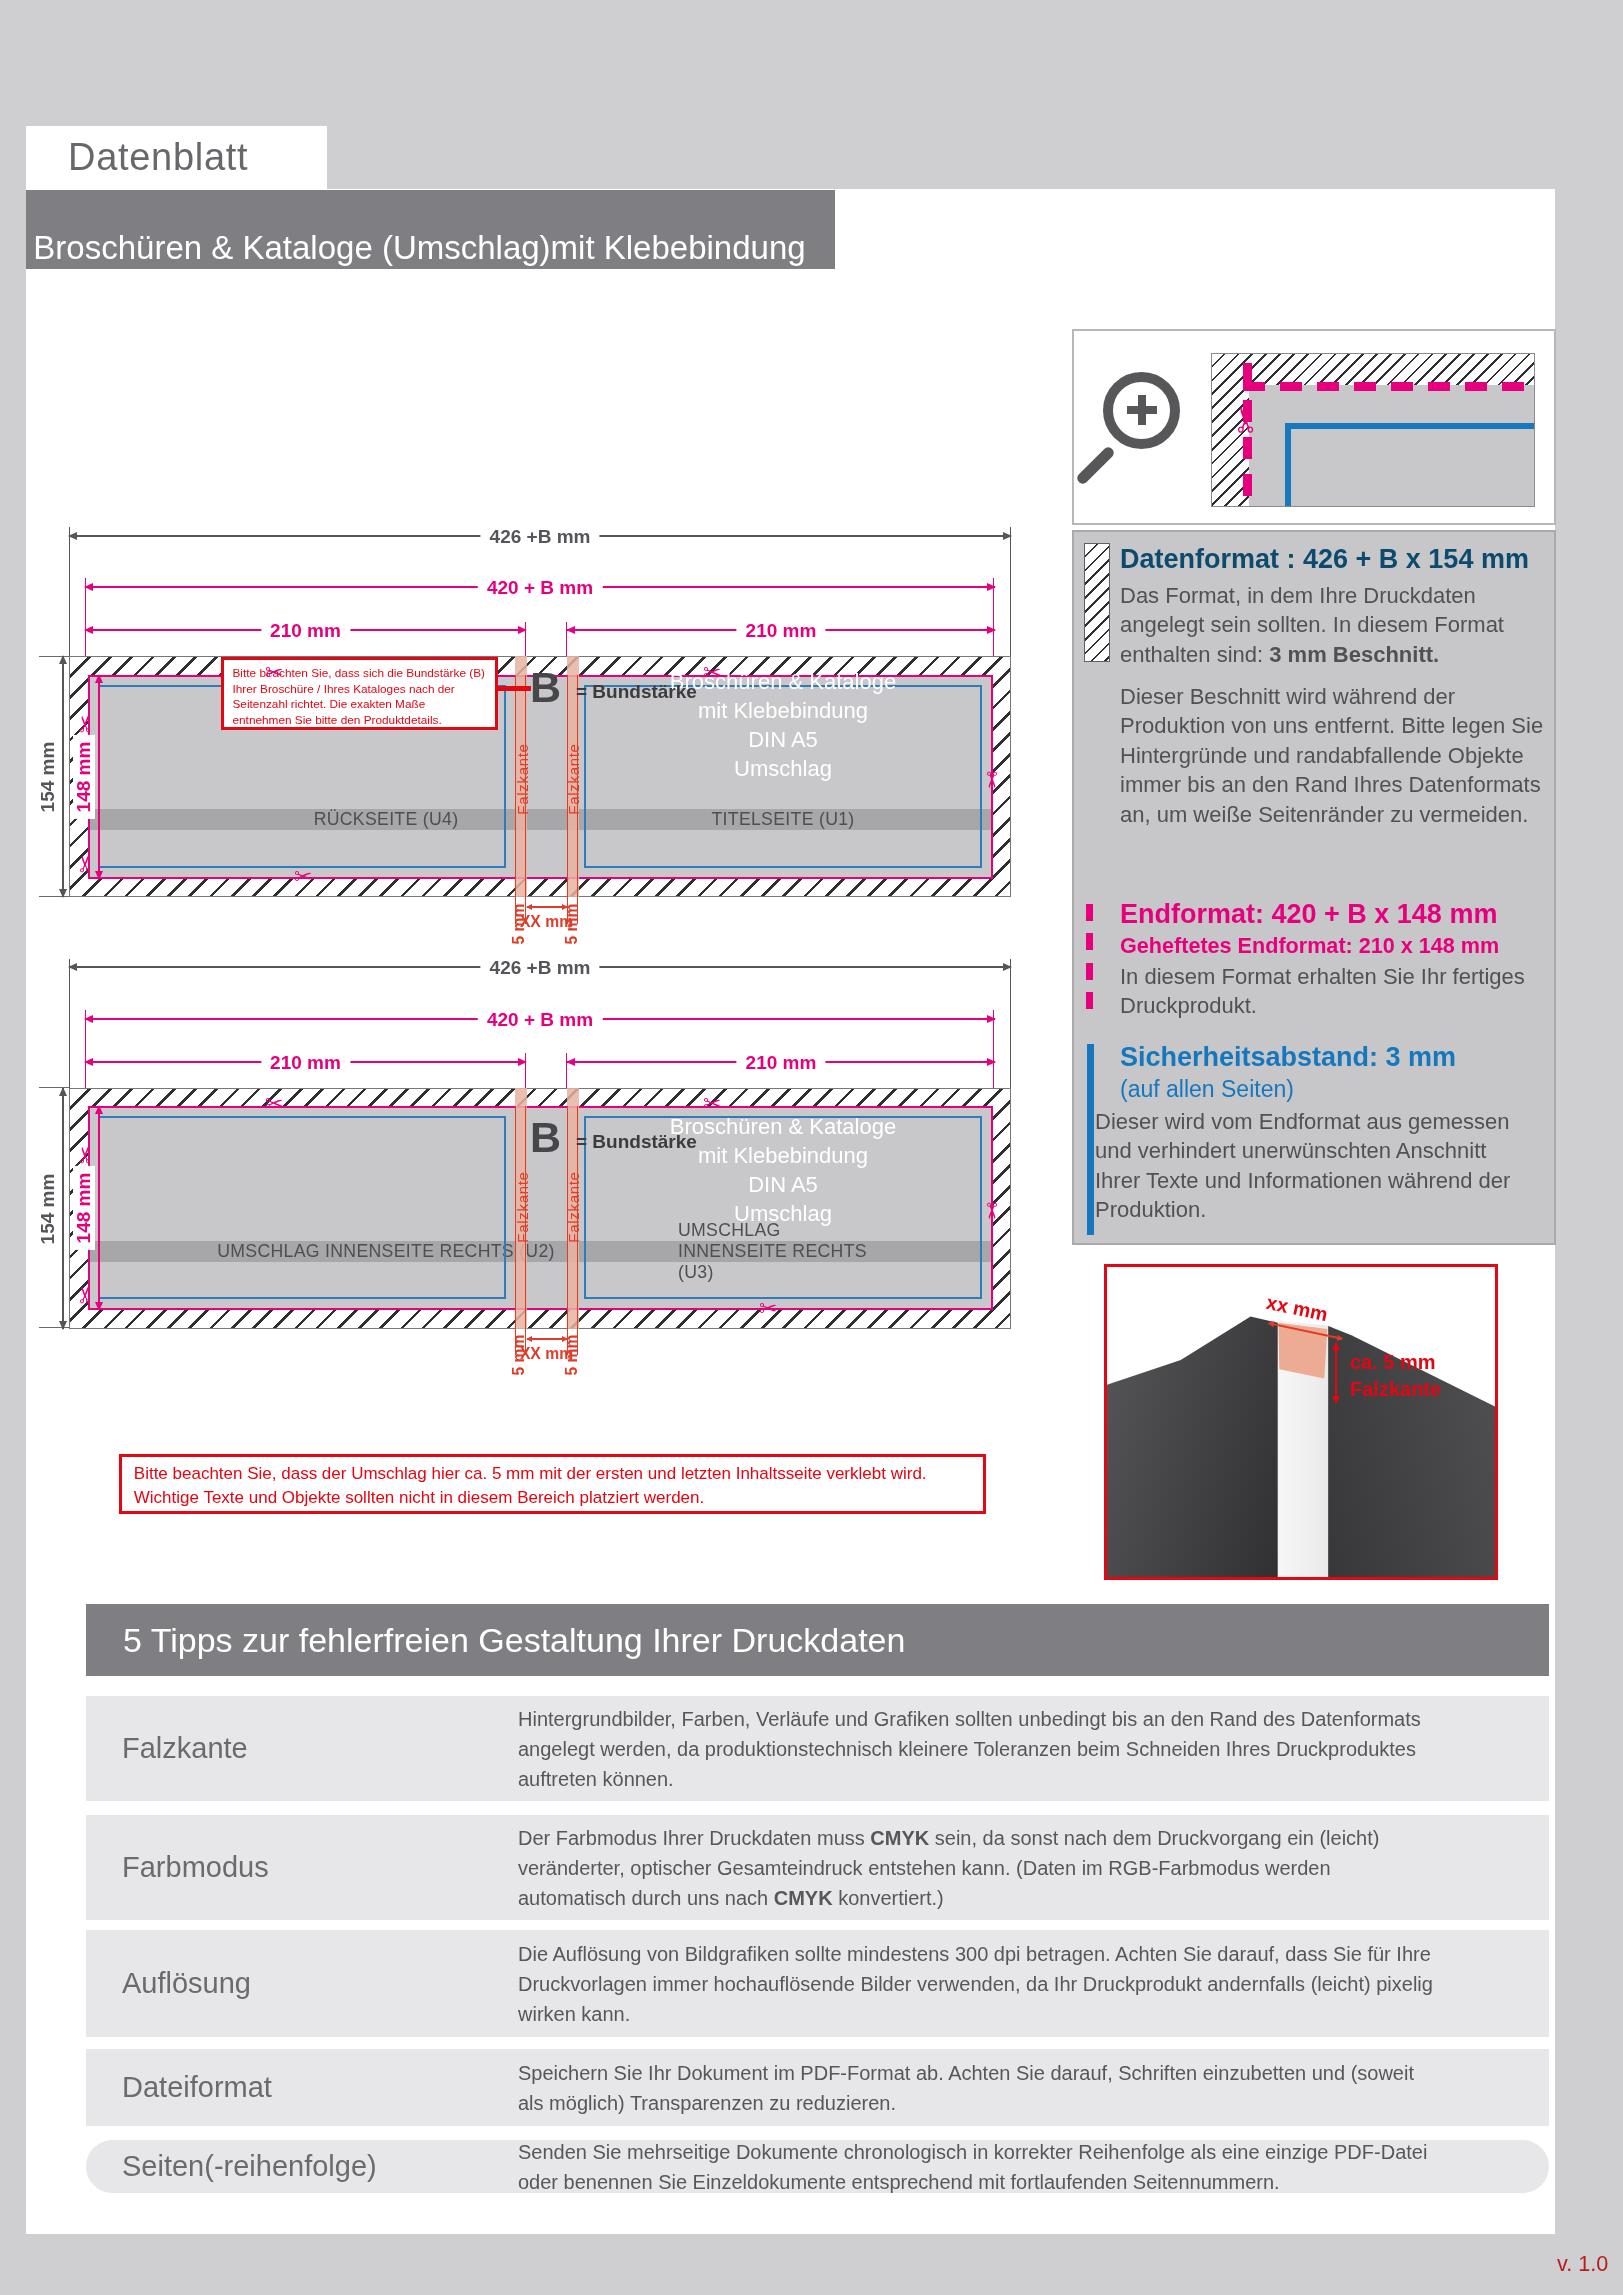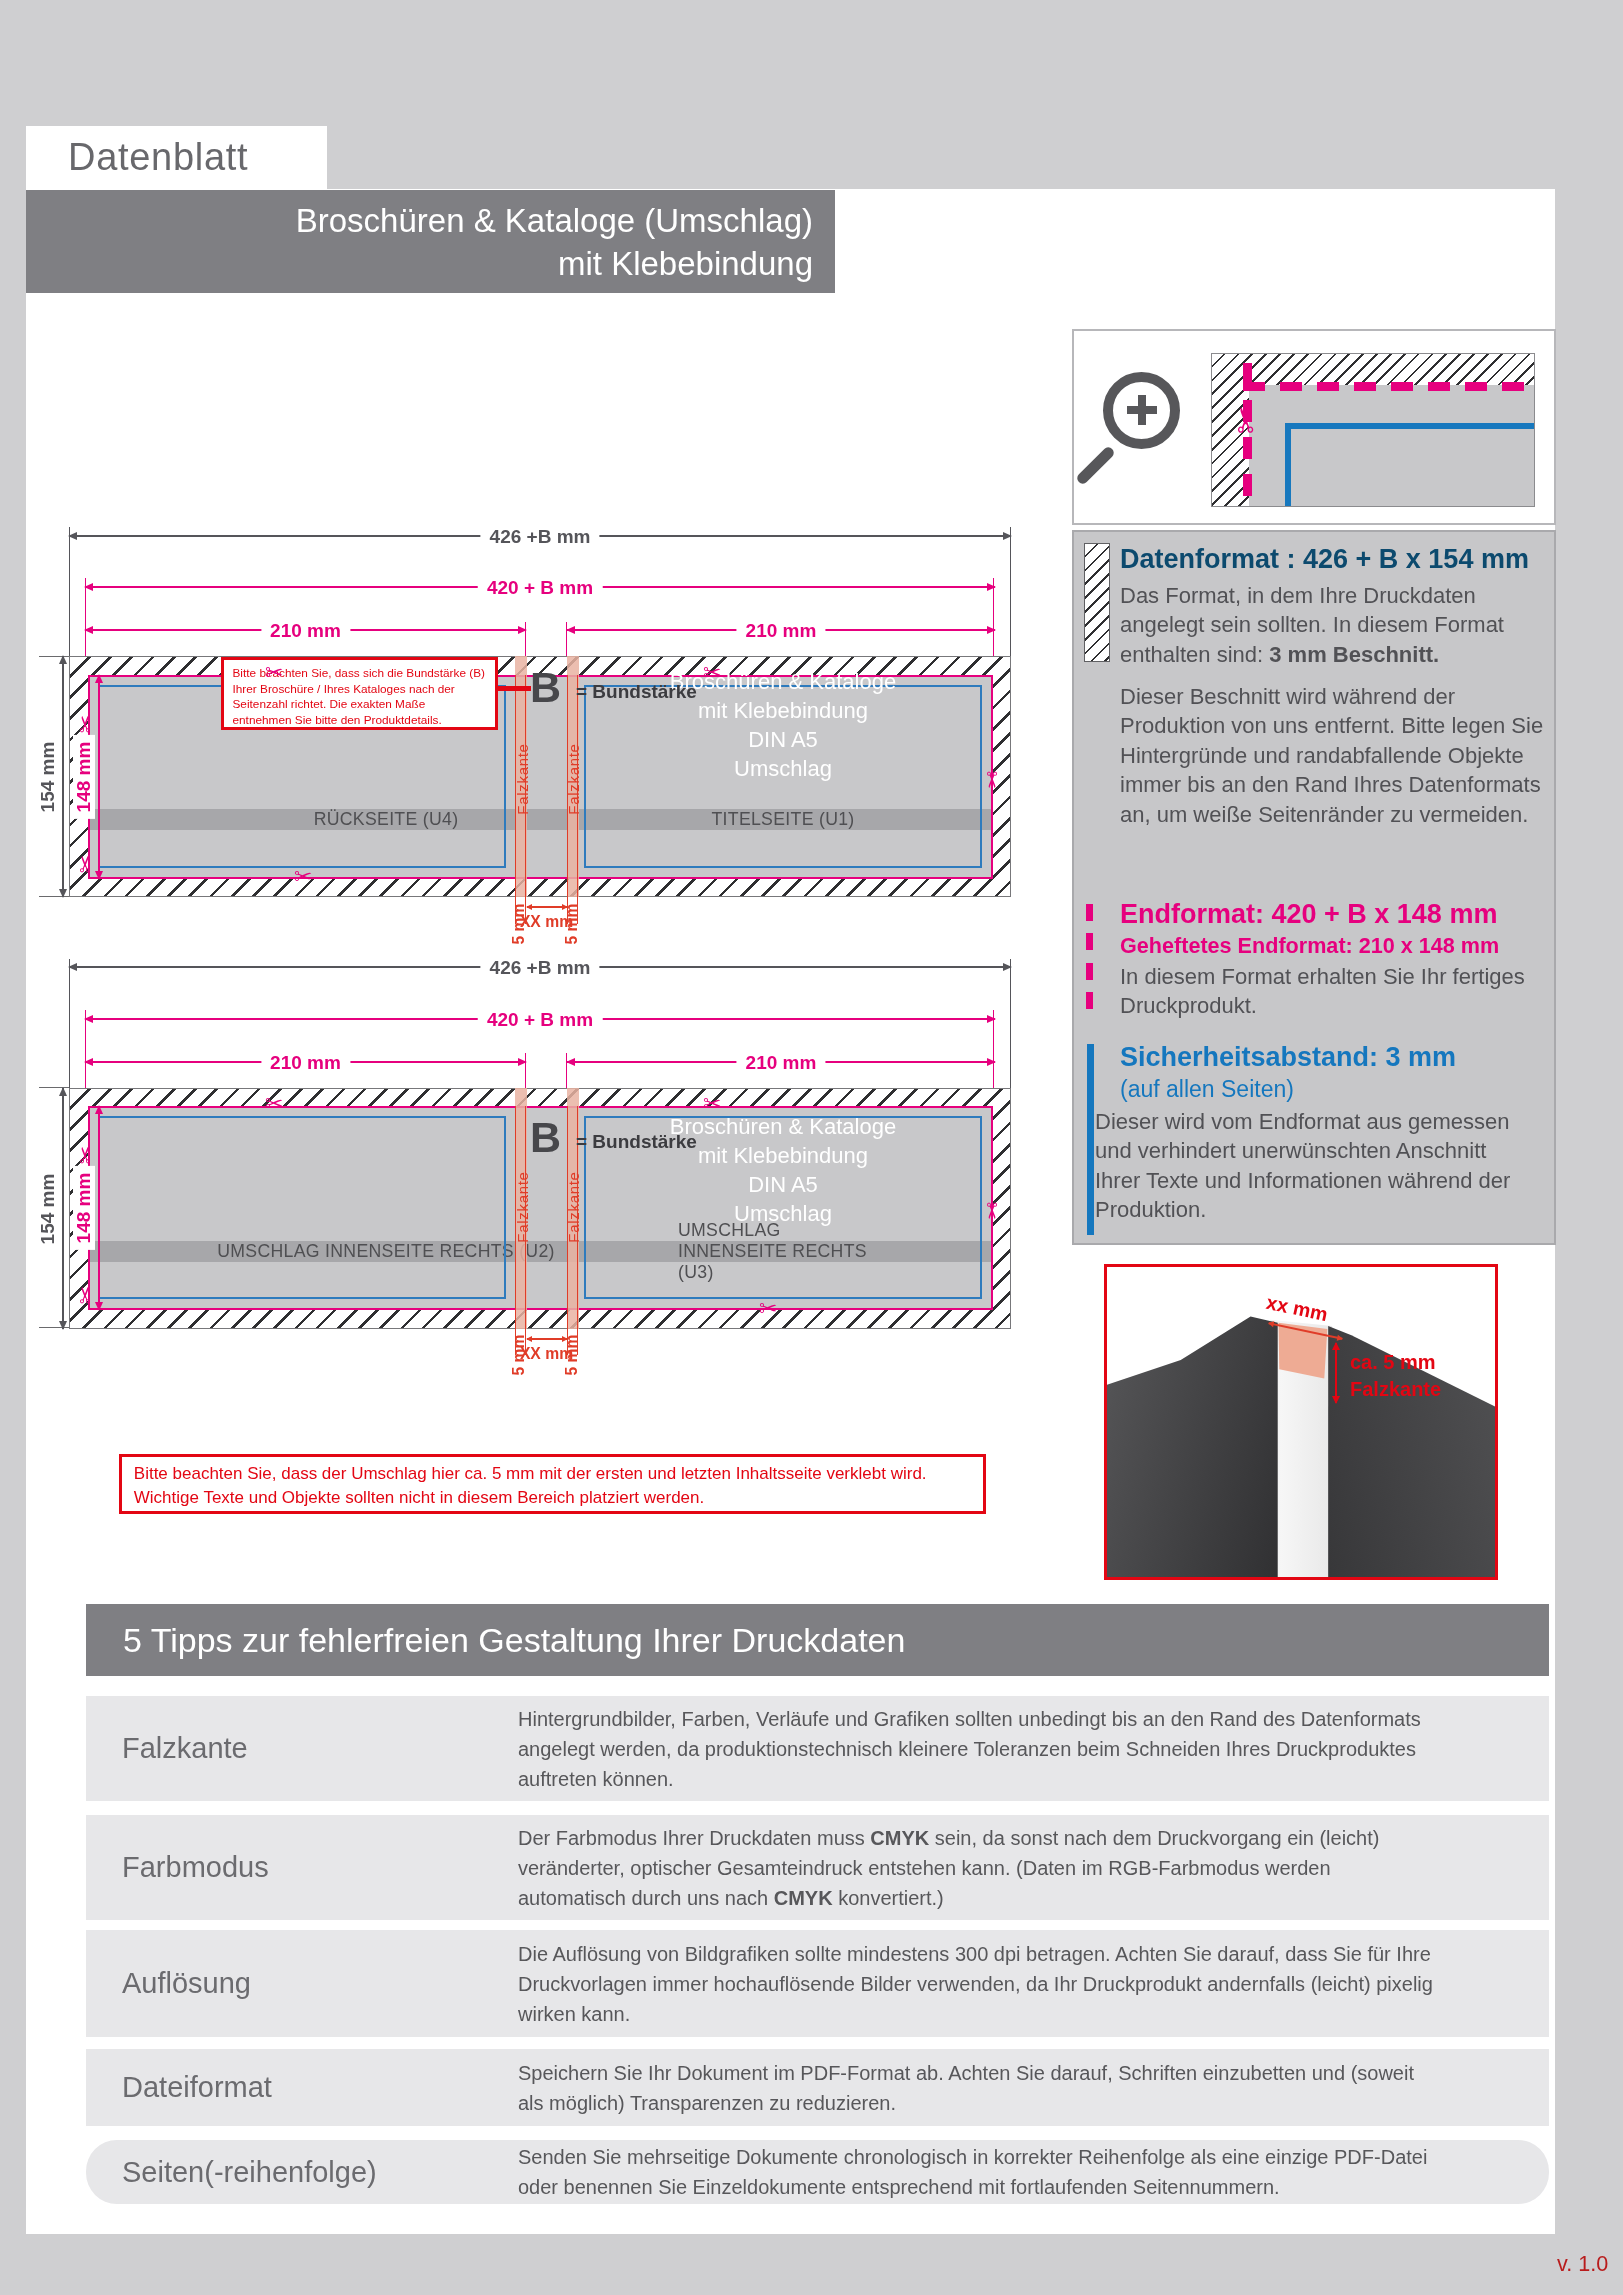--- a/index.html
+++ b/index.html
@@ -5,22 +5,22 @@
   html,body{margin:0;padding:0;background:#9a9a9c;}
   *{box-sizing:border-box;}
   #canvas{
     position:relative;width:1623px;height:2295px;background:#cfcfd1;overflow:hidden;
     font-family:"Liberation Sans",sans-serif;
   }
   .abs{position:absolute;}
   #page{left:26px;top:126px;width:1529px;height:2108px;background:#ffffff;}
   #hdr-gray{left:327px;top:126px;width:1296px;height:63px;background:#cfcfd1;}
   #title{left:68px;top:136px;font-size:38px;color:#68686c;letter-spacing:0.7px;}
-  #subbar{left:26px;top:190px;width:809px;height:103px;background:#7f7f83;
-          display:flex;flex-direction:column;justify-content:center;align-items:flex-end;padding-right:22px;}
+  #subbar{left:26px;top:190px;width:809px;height:79px;background:#7f7f83;
+          display:flex;flex-direction:row;justify-content:center;align-items:flex-end;padding-right:22px;}
   #subbar div{color:#fff;font-size:33px;line-height:43px;white-space:nowrap;}
 
   
   .hatch{background-color:#fff;background-image:repeating-linear-gradient(135deg,rgba(0,0,0,0) 0 12.4px,#2f2f31 12.4px 15px);}
   .hatch-s{background-color:#fff;background-image:repeating-linear-gradient(135deg,rgba(0,0,0,0) 0 7.9px,#2f2f31 7.9px 9.8px);}
 
   
   .dimh{position:absolute;height:0;border-top:2px solid var(--c);}
   .dimh::before{content:"";position:absolute;left:-0.7px;top:-5.2px;border-top:4.6px solid transparent;border-bottom:4.6px solid transparent;border-right:9.2px solid var(--c);}
   .dimh::after{content:"";position:absolute;right:-0.7px;top:-5.2px;border-top:4.6px solid transparent;border-bottom:4.6px solid transparent;border-left:9.2px solid var(--c);}
@@ -288,20 +288,20 @@
     <div class="tipbody"><span>Der Farbmodus Ihrer Druckdaten muss </span><span style="font-weight: bold;">CMYK</span><span> sein, da sonst nach dem Druckvorgang ein (leicht) veränderter, optischer Gesamteindruck entstehen kann. (Daten im RGB-Farbmodus werden automatisch durch uns nach </span><span style="font-weight: bold;">CMYK</span><span> konvertiert.)</span></div>
   </div>
   <div class="tiprow" style="top:1930px;height:107px;">
     <div class="tiplab">Auflösung</div>
     <div class="tipbody"><span>Die Auflösung von Bildgrafiken sollte mindestens </span><span style="font-weight: normal;">300 dpi</span><span> betragen. Achten Sie darauf, dass Sie für Ihre Druckvorlagen immer hochauflösende Bilder verwenden, da Ihr Druckprodukt andernfalls (leicht) pixelig wirken kann.</span></div>
   </div>
   <div class="tiprow" style="top:2049px;height:77px;">
     <div class="tiplab">Dateiformat</div>
     <div class="tipbody"><span>Speichern Sie Ihr Dokument im PDF-Format ab. Achten Sie darauf, Schriften einzubetten und (soweit als möglich) Transparenzen zu reduzieren.</span></div>
   </div>
-  <div class="tiprow" style="top:2140px;height:64px;border-radius:31px;">
+  <div class="tiprow" style="top:2140px;height:53px;border-radius:31px;">
     <div class="tiplab">Seiten(-reihenfolge)</div>
     <div class="tipbody"><span>Senden Sie mehrseitige Dokumente chronologisch in korrekter Reihenfolge als eine einzige PDF-Datei oder benennen Sie Einzeldokumente entsprechend mit fortlaufenden Seitennummern.</span></div>
   </div>
 
   <div class="abs" id="version" style="left:1557px;top:2251px;">v. 1.0</div>
 </div>
 
 
 </body></html>

